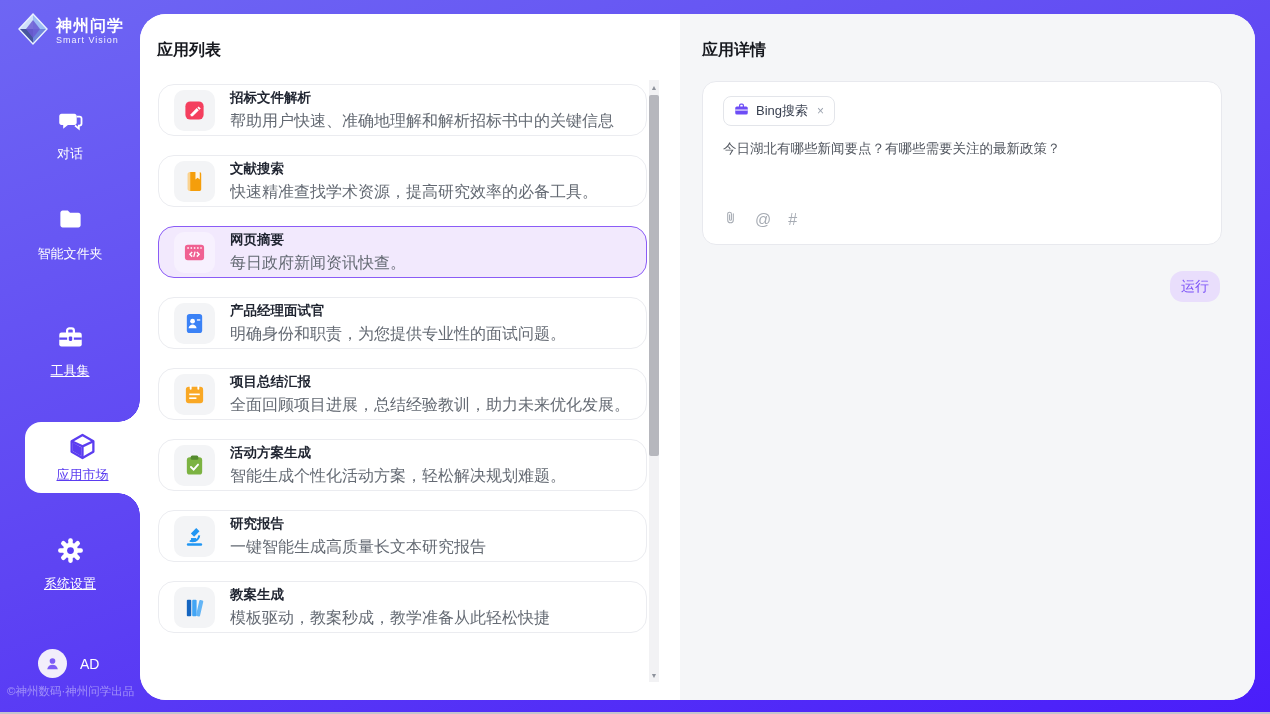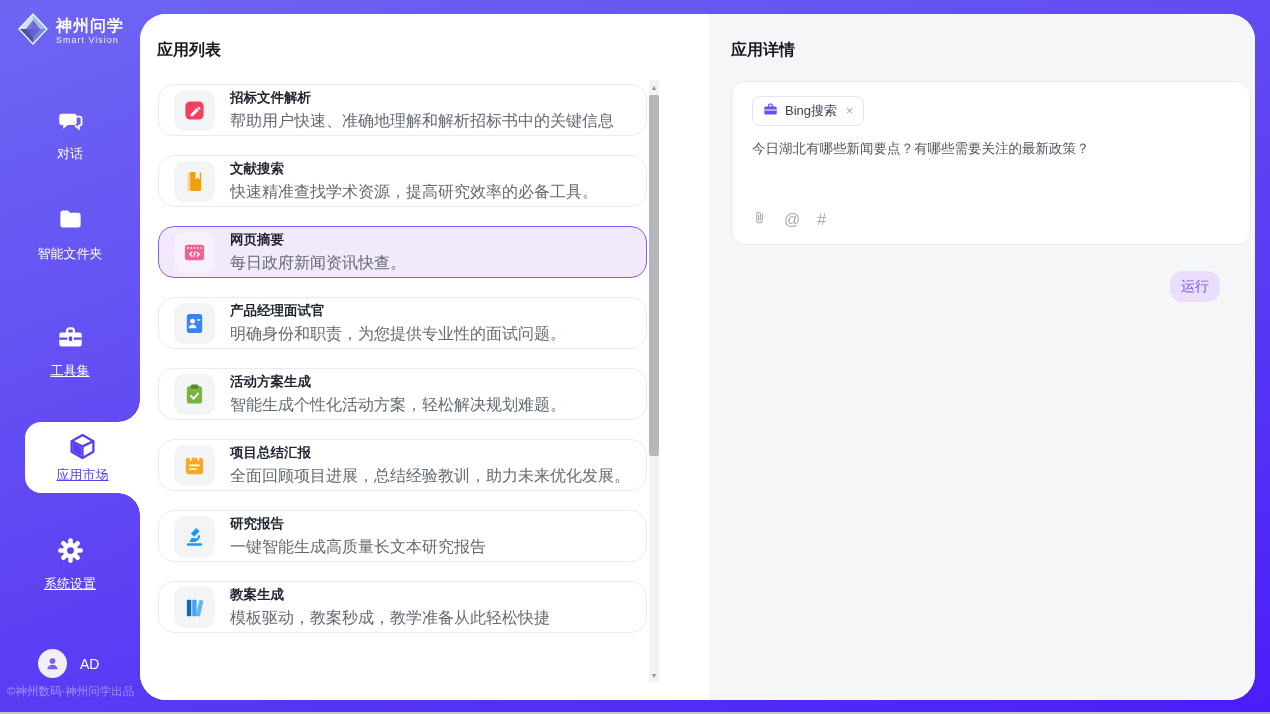--- a/index.html
+++ b/index.html
@@ -24,21 +24,21 @@
   .nav-item.active::before{content:'';position:absolute;right:0;top:-22px;width:22px;height:22px;
     background:radial-gradient(circle 22px at 0 0,rgba(0,0,0,0) 21.5px,#fff 22px);}
   .nav-item.active::after{content:'';position:absolute;right:0;bottom:-22px;width:22px;height:22px;
     background:radial-gradient(circle 22px at 0 100%,rgba(0,0,0,0) 21.5px,#fff 22px);}
   .user-row{position:absolute;top:649px;left:38px;display:flex;align-items:center;gap:13px;cursor:pointer;}
   .avatar{width:29px;height:29px;border-radius:50%;background:#f2eefb;display:flex;align-items:center;justify-content:center;}
   .user-name{color:#fff;font-size:14px;}
   .copyright{position:absolute;top:684px;left:7px;font-size:11.5px;color:rgba(255,255,255,.42);white-space:nowrap;}
 
   
-  .content{position:absolute;left:140px;top:14px;right:15px;bottom:14px;background:#fff;border-radius:26px;overflow:hidden;display:flex;z-index:1;gap:29px;}
+  .content{position:absolute;left:140px;top:14px;right:15px;bottom:14px;background:#fff;border-radius:26px;overflow:hidden;display:flex;z-index:1;}
 
   
   .list-panel{width:540px;position:relative;background:#fff;flex:none;}
   .panel-title{position:absolute;top:26px;left:17px;font-size:16px;font-weight:bold;color:#17191f;}
   .cards{position:absolute;top:70px;left:18px;width:489px;display:flex;flex-direction:column;gap:19px;}
   .card{height:52px;flex:none;box-sizing:border-box;background:#fff;border:1px solid #ebecf0;border-radius:16px;display:flex;align-items:center;gap:15px;padding:0 15px;cursor:pointer;}
   .card.selected{background:#f2e9fd;border-color:#8b5cf6;}
   .tile{width:41px;height:41px;flex:none;border-radius:10px;background:#f3f4f6;display:flex;align-items:center;justify-content:center;}
   .card.selected .tile{background:#f7f1fe;}
   .card-info{display:flex;flex-direction:column;gap:4px;min-width:0;}
@@ -199,43 +199,43 @@
             </svg>
           </span>
           <div class="card-info">
             <div class="card-title">产品经理面试官</div>
             <div class="card-desc">明确身份和职责，为您提供专业性的面试问题。</div>
           </div>
         </div>
         <div class="card">
           <span class="tile">
             <svg width="23" height="23" viewBox="0 0 24 24">
-              <rect x="4" y="3.5" width="16" height="18" rx="3" fill="#7cb342"></rect>
-              <rect x="8" y="1.5" width="8" height="4.5" rx="1.6" fill="#558b2f"></rect>
-              <path d="M8.3 13.6l2.8 2.8 4.6-5.3" stroke="#fff" stroke-width="2" fill="none" stroke-linecap="round"></path>
-            </svg>
-          </span>
-          <div class="card-info">
-            <div class="card-title">活动方案生成</div>
-            <div class="card-desc">智能生成个性化活动方案，轻松解决规划难题。</div>
-          </div>
-        </div>
-        <div class="card">
-          <span class="tile">
-            <svg width="23" height="23" viewBox="0 0 24 24">
               <rect x="3" y="4" width="18" height="17" rx="3" fill="#f9a825"></rect>
               <rect x="7" y="2" width="2" height="5" rx="1" fill="#fff"></rect>
               <rect x="15" y="2" width="2" height="5" rx="1" fill="#fff"></rect>
               <rect x="6.5" y="11" width="11" height="1.7" fill="#fff"></rect>
               <rect x="6.5" y="15" width="7.5" height="1.7" fill="#fff"></rect>
             </svg>
           </span>
           <div class="card-info">
             <div class="card-title">项目总结汇报</div>
             <div class="card-desc">全面回顾项目进展，总结经验教训，助力未来优化发展。</div>
+          </div>
+        </div>
+        <div class="card">
+          <span class="tile">
+            <svg width="23" height="23" viewBox="0 0 24 24">
+              <rect x="4" y="3.5" width="16" height="18" rx="3" fill="#7cb342"></rect>
+              <rect x="8" y="1.5" width="8" height="4.5" rx="1.6" fill="#558b2f"></rect>
+              <path d="M8.3 13.6l2.8 2.8 4.6-5.3" stroke="#fff" stroke-width="2" fill="none" stroke-linecap="round"></path>
+            </svg>
+          </span>
+          <div class="card-info">
+            <div class="card-title">活动方案生成</div>
+            <div class="card-desc">智能生成个性化活动方案，轻松解决规划难题。</div>
           </div>
         </div>
         <div class="card">
           <span class="tile">
             <svg width="23" height="23" viewBox="0 0 24 24">
               <path d="M13.8 3.2l3.4 3.4-5.6 5.6-3.4-3.4z" fill="#2196f3"></path>
               <rect x="8.3" y="13.6" width="5.4" height="3.6" fill="#2196f3"></rect>
               <path d="M7 16.5c5 1.4 9.4-.8 10-5.6" stroke="#2196f3" stroke-width="2" fill="none"></path>
               <rect x="4" y="19" width="16" height="2.6" rx="1.3" fill="#2196f3"></rect>
             </svg>

